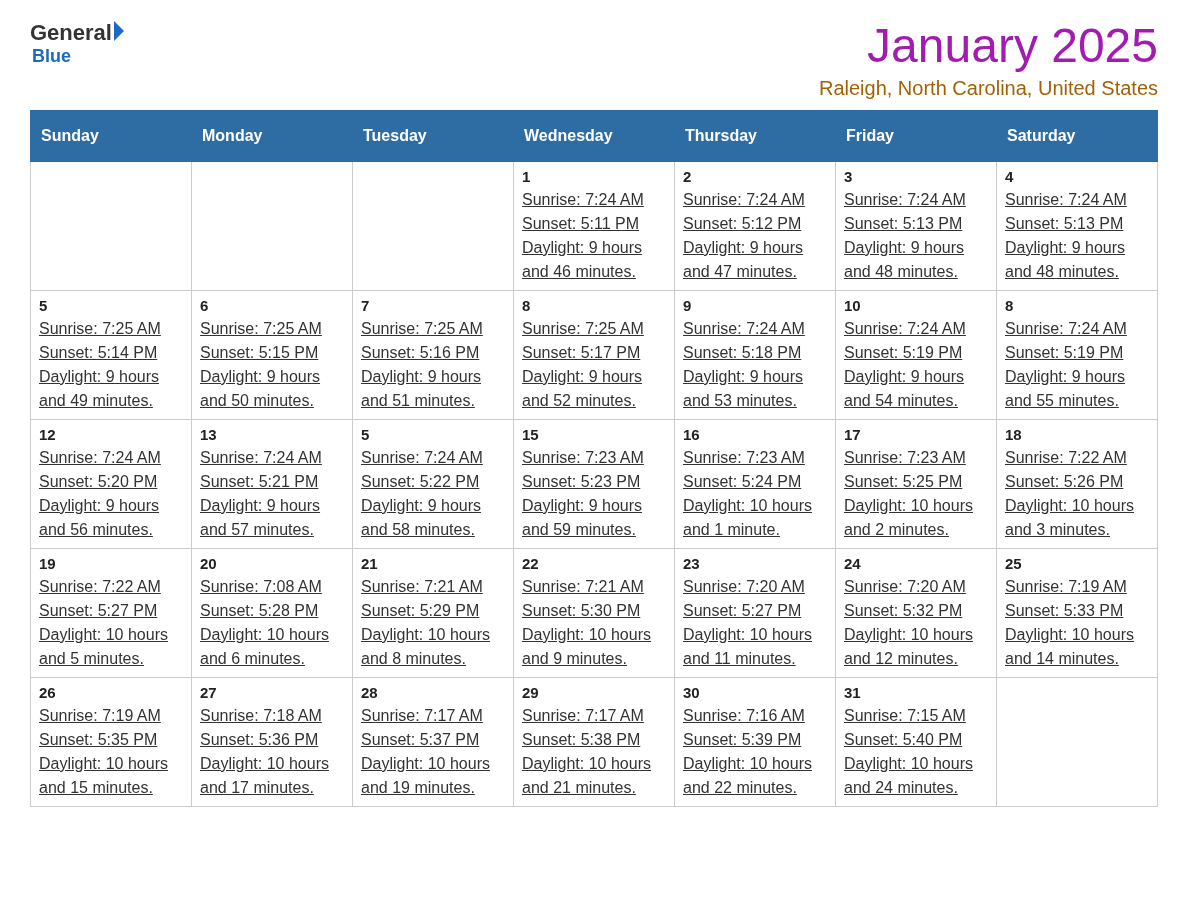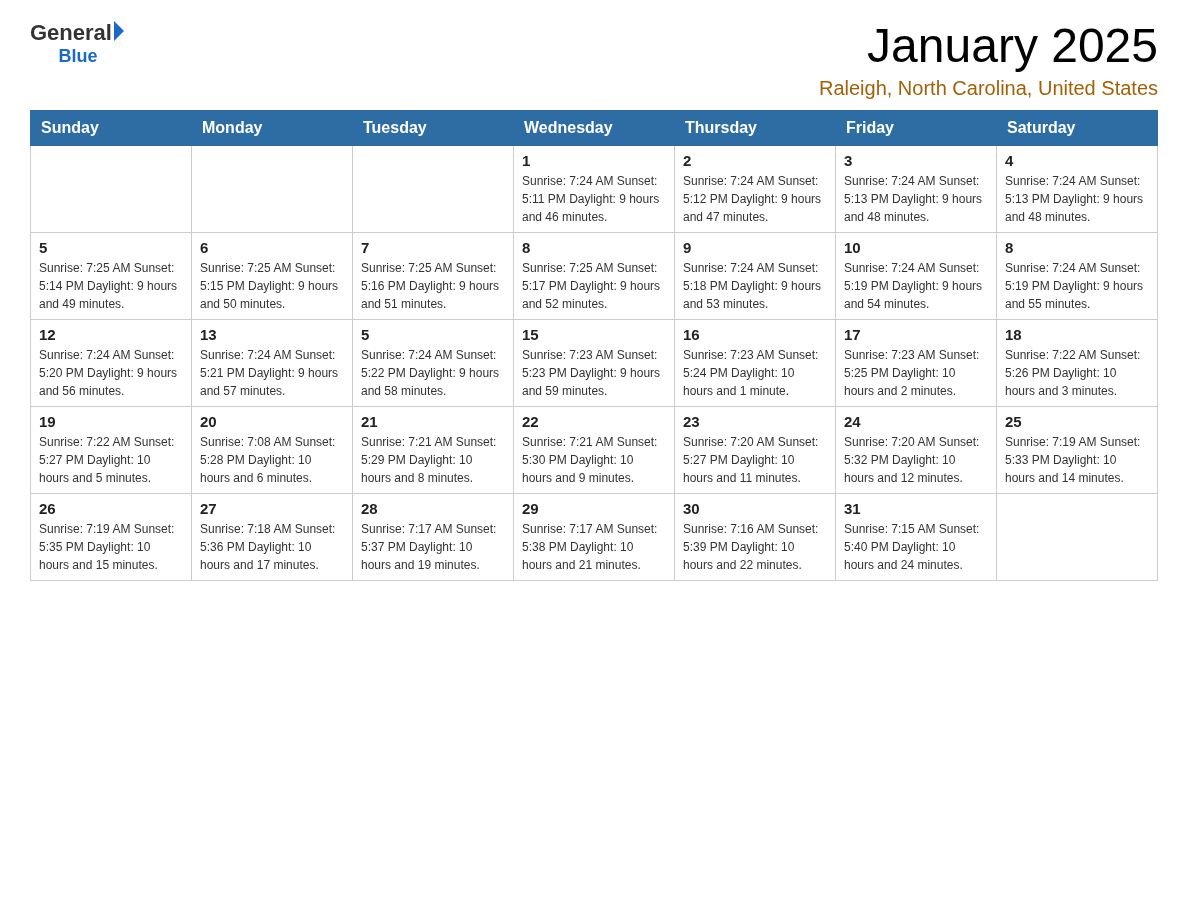--- a/index.html
+++ b/index.html
@@ -26,81 +26,81 @@
       height: 0;
       border-left: 10px solid #1a69c4;
       border-top: 10px solid transparent;
       border-bottom: 10px solid transparent;
       margin-left: 2px;
       margin-top: -4px;
     }
     .logo-wrapper {
       display: flex;
       flex-direction: column;
-      text-align: center;
     }
     .logo-line1 {
       display: flex;
       align-items: center;
     }
     .logo-line2 {
       font-size: 18px;
       font-weight: bold;
       color: #1a69c4;
       margin-left: 2px;
     }
     .title-block {
       text-align: right;
     }
     .calendar-title {
       font-size: 48px;
       font-weight: normal;
-      color: #000000;
+      color: #a21caf;
       line-height: 1.1;
     }
     .calendar-subtitle {
       font-size: 20px;
       color: #a16207;
       margin-top: 4px;
     }
     .calendar {
       width: 100%;
       border-collapse: collapse;
       border: 1px solid #aaa;
       margin-top: 8px;
     }
     .calendar th {
       background-color: #2e6da4;
       color: #fff;
       font-size: 16px;
       font-weight: bold;
-      padding: 8px 10px;
+      padding: 16px 10px;
       text-align: left;
       border: 1px solid #2e6da4;
     }
     .calendar td {
       border: 1px solid #ccc;
       vertical-align: top;
       padding: 6px 8px;
       width: calc(100% / 7);
       min-height: 110px;
       font-size: 12.5px;
       color: #333;
     }
     .day-number {
       font-size: 15px;
       font-weight: bold;
       color: #222;
       display: block;
       margin-bottom: 3px;
     }
     .day-info {
-      font-size: 12px;
+      font-size: 16px;
       color: #333;
       line-height: 1.5;
+      text-decoration: underline;
     }
     .empty-cell {
       background: #fff;
     }
   </style>
 </head>
 <body>
 
 <div class="header">
   <div class="logo-wrapper">

